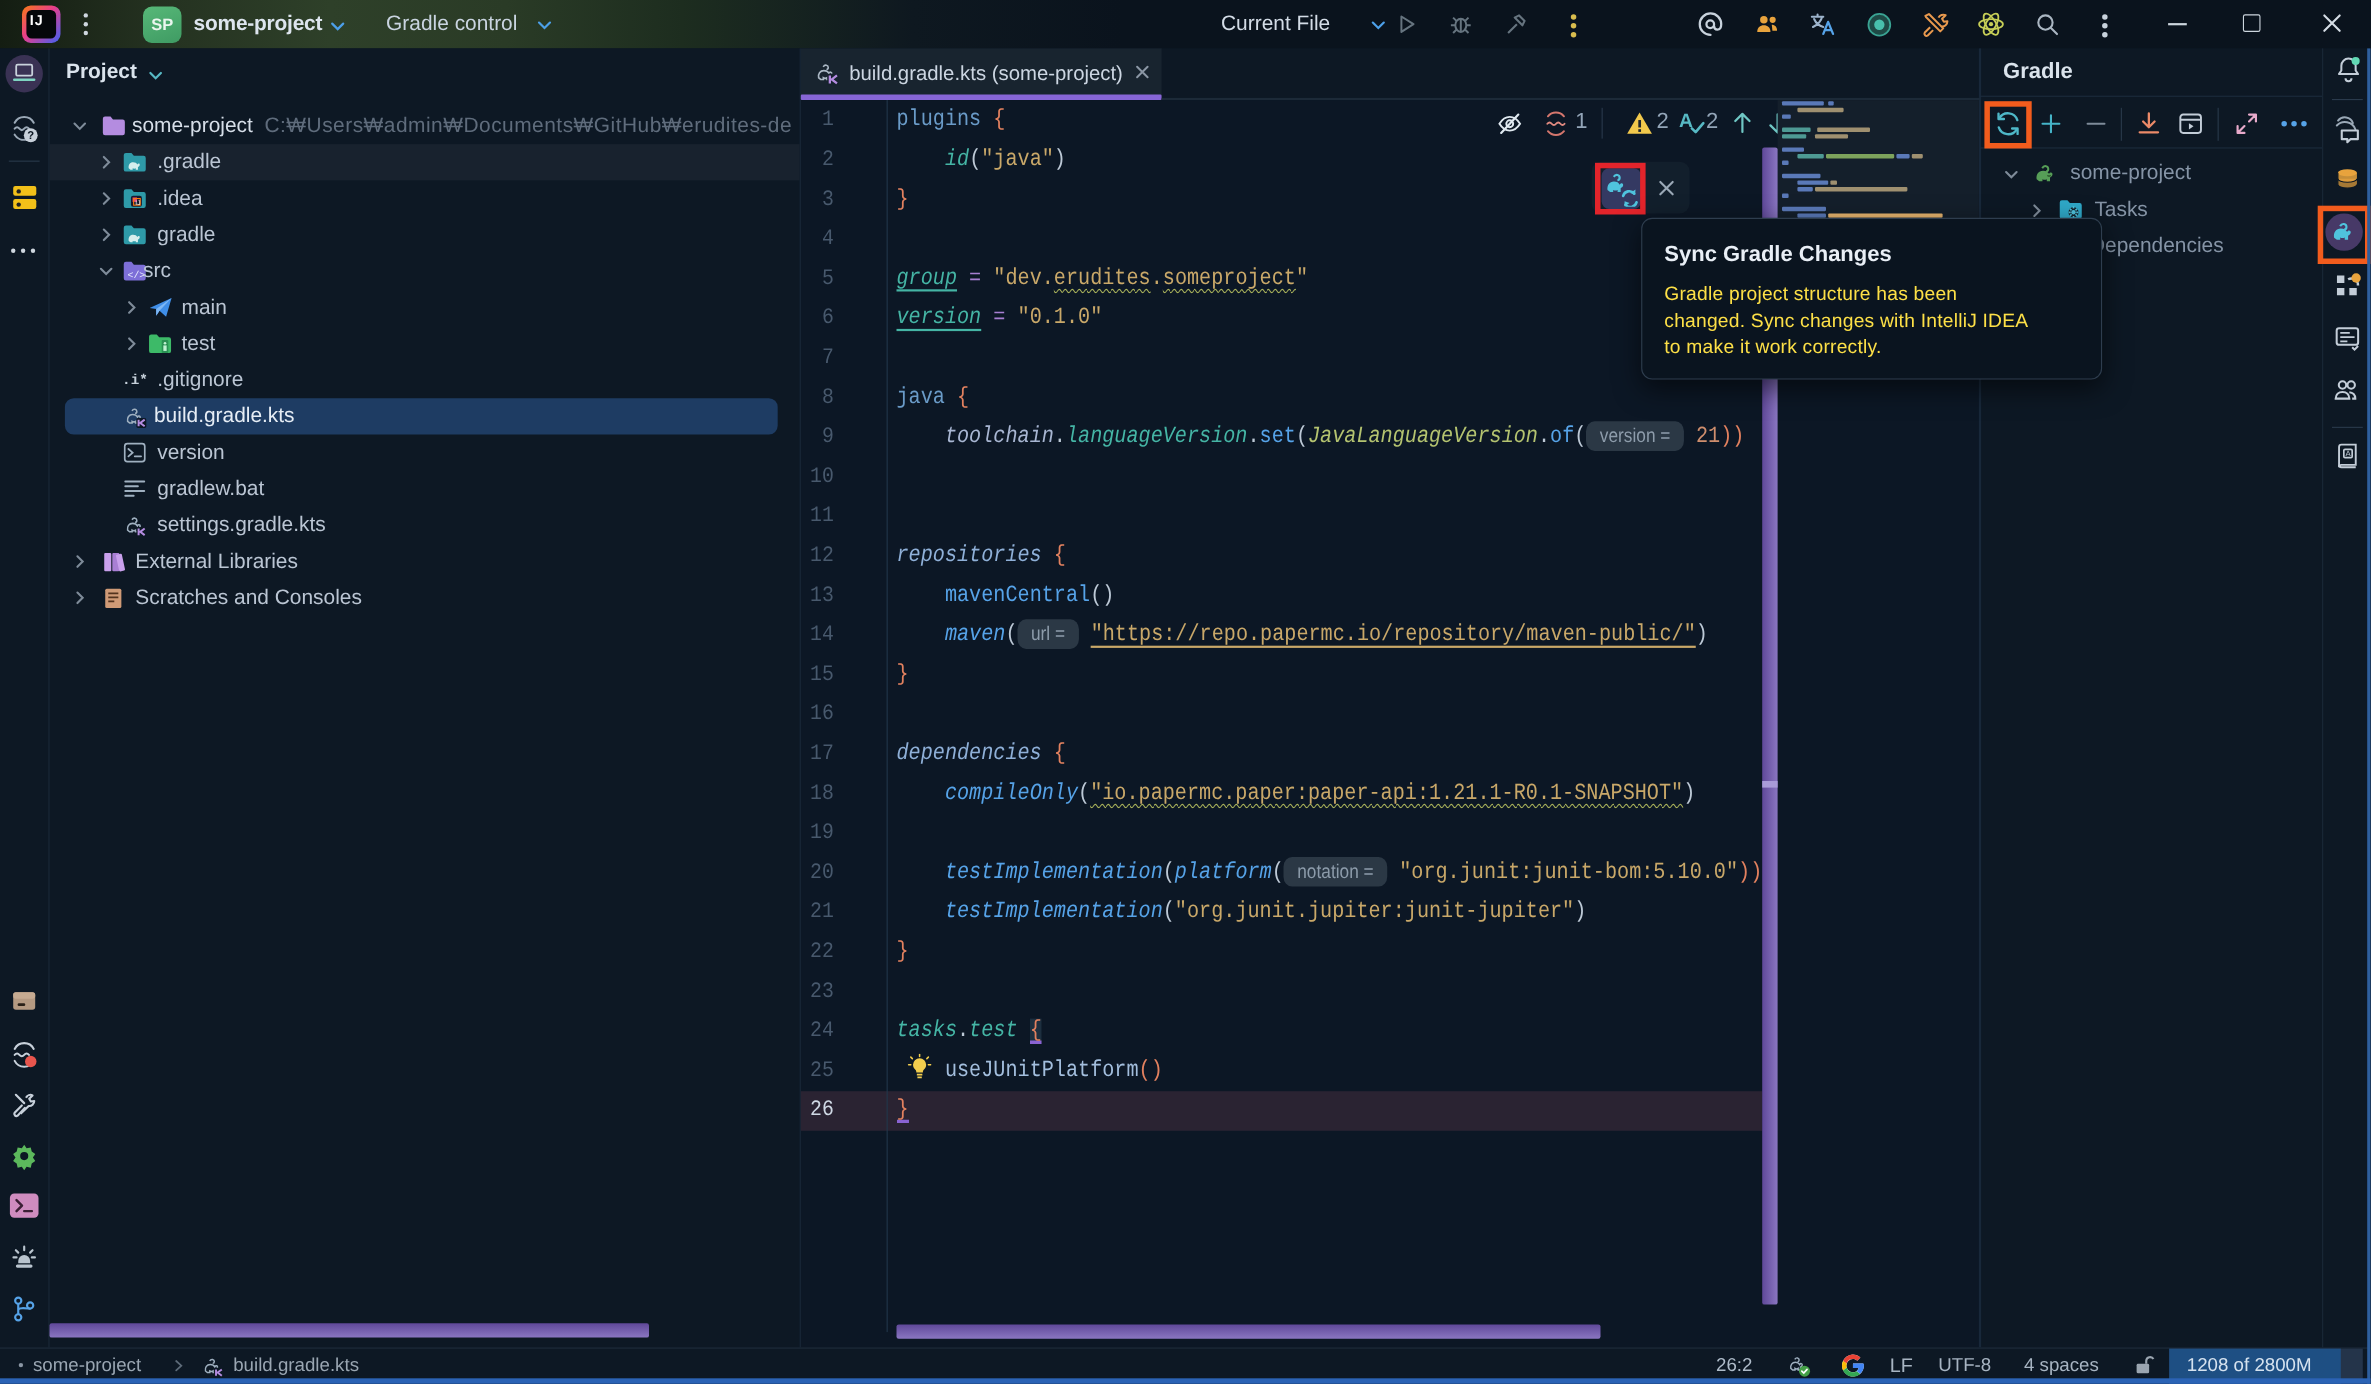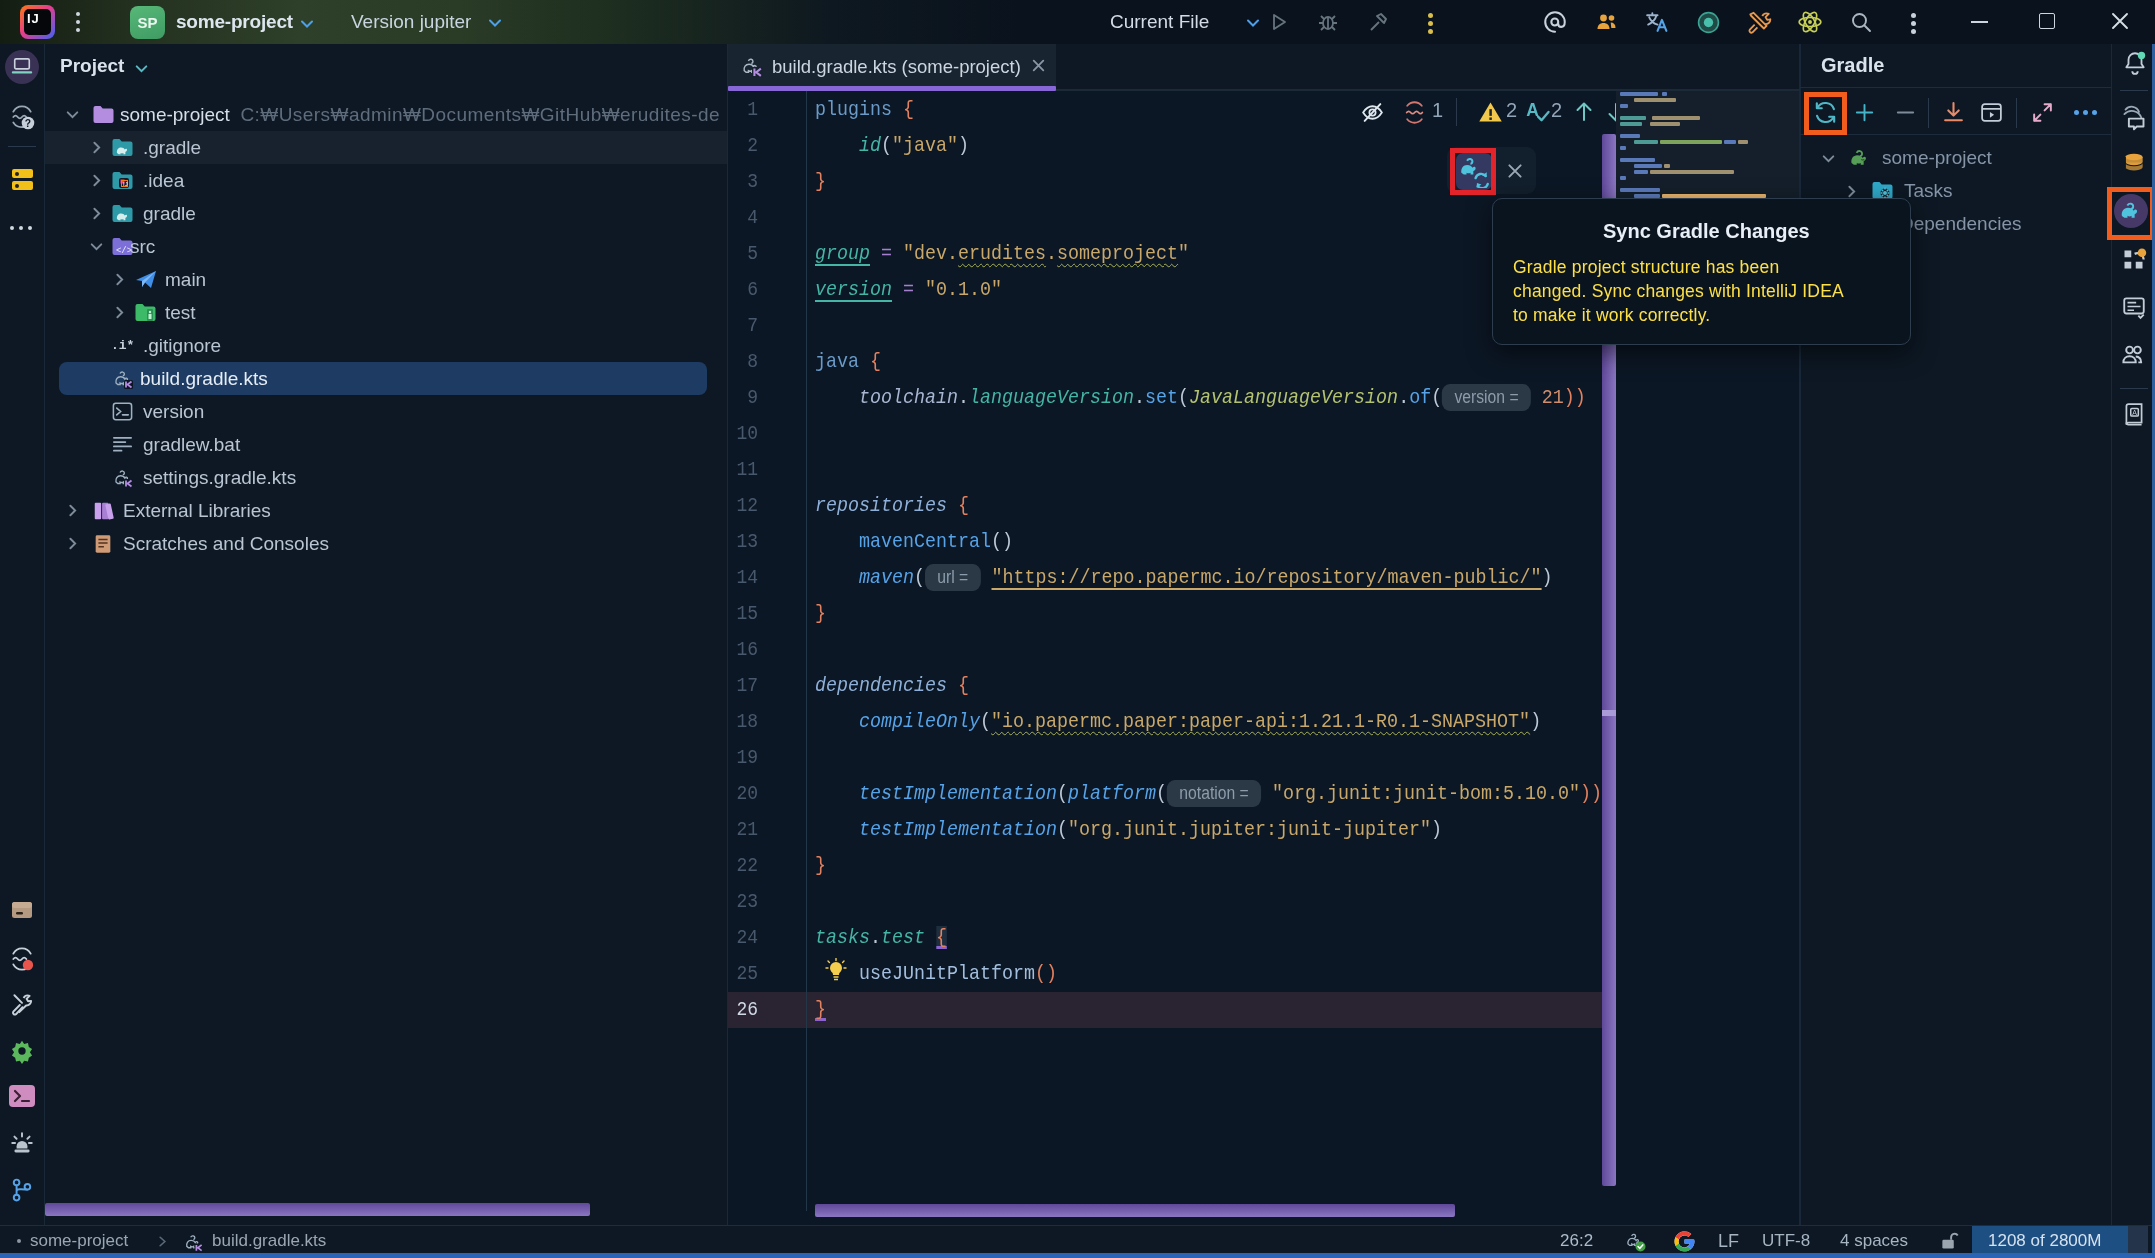--- a/index.html
+++ b/index.html
@@ -33,21 +33,21 @@
 <div class="a" style="left:24px;top:9px;width:27px;height:26px;border-radius:5px;background:#05070a"></div>
 <div class="a" style="left:27px;top:11px;width:22px;height:22px;font-size:13px;font-weight:bold;color:#fff;letter-spacing:1px">IJ</div>
 <div class="a" style="left:76px;top:12px;width:4px;height:4px;border-radius:2px;background:#cfd7df"></div>
 <div class="a" style="left:76px;top:20px;width:4px;height:4px;border-radius:2px;background:#cfd7df"></div>
 <div class="a" style="left:76px;top:28px;width:4px;height:4px;border-radius:2px;background:#cfd7df"></div>
 <div class="a" style="left:130px;top:6px;width:35px;height:33px;border-radius:8px;background:linear-gradient(160deg,#57b878,#3f9b63);color:#eaf6ee;font-weight:bold;font-size:15px;text-align:center;line-height:33px">SP</div>
 <div class="a" style="left:176px;top:11px;font-size:19px;font-weight:600;color:#dde5ee;letter-spacing:-0.2px">some-project</div>
 <svg class="a" style="left:299px;top:16px" width="16" height="16" viewBox="0 0 16 16">
     <path d="M3 5.5 8 10.5 13 5.5" stroke="#4c9fe8" stroke-width="2" fill="none" stroke-linecap="round"></path>
   </svg>
-<div class="a" style="left:351px;top:11px;font-size:19px;color:#c9d4e0">Version jupiter</div>
+<div class="a" style="left:351px;top:11px;font-size:19px;color:#c9d4e0">Gradle control</div>
 <svg class="a" style="left:487px;top:15px" width="16" height="16" viewBox="0 0 16 16">
     <path d="M3 5.5 8 10.5 13 5.5" stroke="#4c9fe8" stroke-width="2" fill="none" stroke-linecap="round"></path>
   </svg>
 <div class="a" style="left:1110px;top:11px;font-size:19px;color:#d3dce6">Current File</div>
 <svg class="a" style="left:1245px;top:15px" width="16" height="16" viewBox="0 0 16 16">
     <path d="M3 5.5 8 10.5 13 5.5" stroke="#4c9fe8" stroke-width="2" fill="none" stroke-linecap="round"></path>
   </svg>
 <svg class="a" style="left:1267px;top:10px" width="24" height="24" viewBox="0 0 24 24">
     <path d="M7 5 L18 12 L7 19 Z" stroke="#66747f" stroke-width="1.8" fill="none" stroke-linejoin="round"></path>
   </svg>
@@ -396,21 +396,21 @@
     <path d="M2.5 12.5 c-0.4-3.2 1.3-5.8 4.4-5.8 c2.1 0 3.3 0.85 4 2.2 c0.85-1.5 2.5-1 2.3 0.4 c-0.1 1-0.8 1.45-1.7 2 l0 2.6 h-2.1 v-1.4 c-0.85 0.6-2 0.6-3 0 v1.4 h-2.1 z" fill="#4fc3dd"></path>
     <path d="M6.8 3.6 c1.3-2.2 4-1.5 4 0.6 c0 1-0.6 1.6-1.5 1.6" stroke="#4fc3dd" stroke-width="1.5" fill="none"></path>
     <path d="M13.2 16.6 a4.3 4.3 0 0 1 7.5 -1.6 M22.3 21 a4.3 4.3 0 0 1 -7.5 1.6" stroke="#4fc3dd" stroke-width="1.8" fill="none" stroke-linecap="round"></path>
     <path d="M21.6 12.2 l-0.2 3.6 -3.4 -1.2 z M14 23.8 l0.2-3.6 3.4 1.2 z" fill="#4fc3dd"></path>
   </svg>
 <div class="a" style="left:1450px;top:148px;width:46px;height:47px;border:5px solid #e3242b"></div>
 <svg class="a" style="left:1506px;top:162px" width="18" height="18" viewBox="0 0 16 16">
     <path d="M3 3 L13 13 M13 3 L3 13" stroke="#9aa8b6" stroke-width="1.7" stroke-linecap="round"></path>
   </svg>
 <div class="a" style="left:1492px;top:198px;width:419px;height:147px;border-radius:10px;background:#0a141f;border:1px solid #2e3d4e;box-shadow:0 8px 24px rgba(0,0,0,0.55);z-index:5"></div>
-<div class="a" style="left:1603px;top:220px;font-size:20px;font-weight:bold;color:#e9eff6;z-index:6">Sync Gradle Changes</div>
+<div class="a" style="left:1513px;top:220px;font-size:20px;font-weight:bold;color:#e9eff6;z-index:6">Sync Gradle Changes</div>
 <div class="a" style="left:1513px;top:255px;font-size:17.5px;line-height:24px;color:#fde047;letter-spacing:0.2px;z-index:6">Gradle project structure has been<br>changed. Sync changes with IntelliJ IDEA<br>to make it work correctly.</div>
 <div class="a" style="left:1821px;top:54px;font-size:20px;font-weight:600;color:#dae3ec">Gradle</div>
 <div class="a" style="left:1800px;top:87px;width:311px;height:1px;background:#1c2c3c"></div>
 <div class="a" style="left:1800px;top:134px;width:311px;height:1px;background:#1c2c3c"></div>
 <svg class="a" style="left:1812px;top:99px" width="27" height="27" viewBox="0 0 24 24">
     <path d="M19.5 9 a8 8 0 0 0 -14.5 -1.5 M4.5 15 a8 8 0 0 0 14.5 1.5" stroke="#4eb8c8" stroke-width="1.9" fill="none" stroke-linecap="round"></path>
     <path d="M4.3 3.8 v4.4 h4.4 M19.7 20.2 v-4.4 h-4.4" stroke="#4eb8c8" stroke-width="1.9" fill="none" stroke-linecap="round" stroke-linejoin="round"></path>
   </svg>
 <div class="a" style="left:1804px;top:92px;width:43px;height:43px;border:5px solid #f25c1d"></div>
 <svg class="a" style="left:1853px;top:101px" width="23" height="23" viewBox="0 0 24 24">

